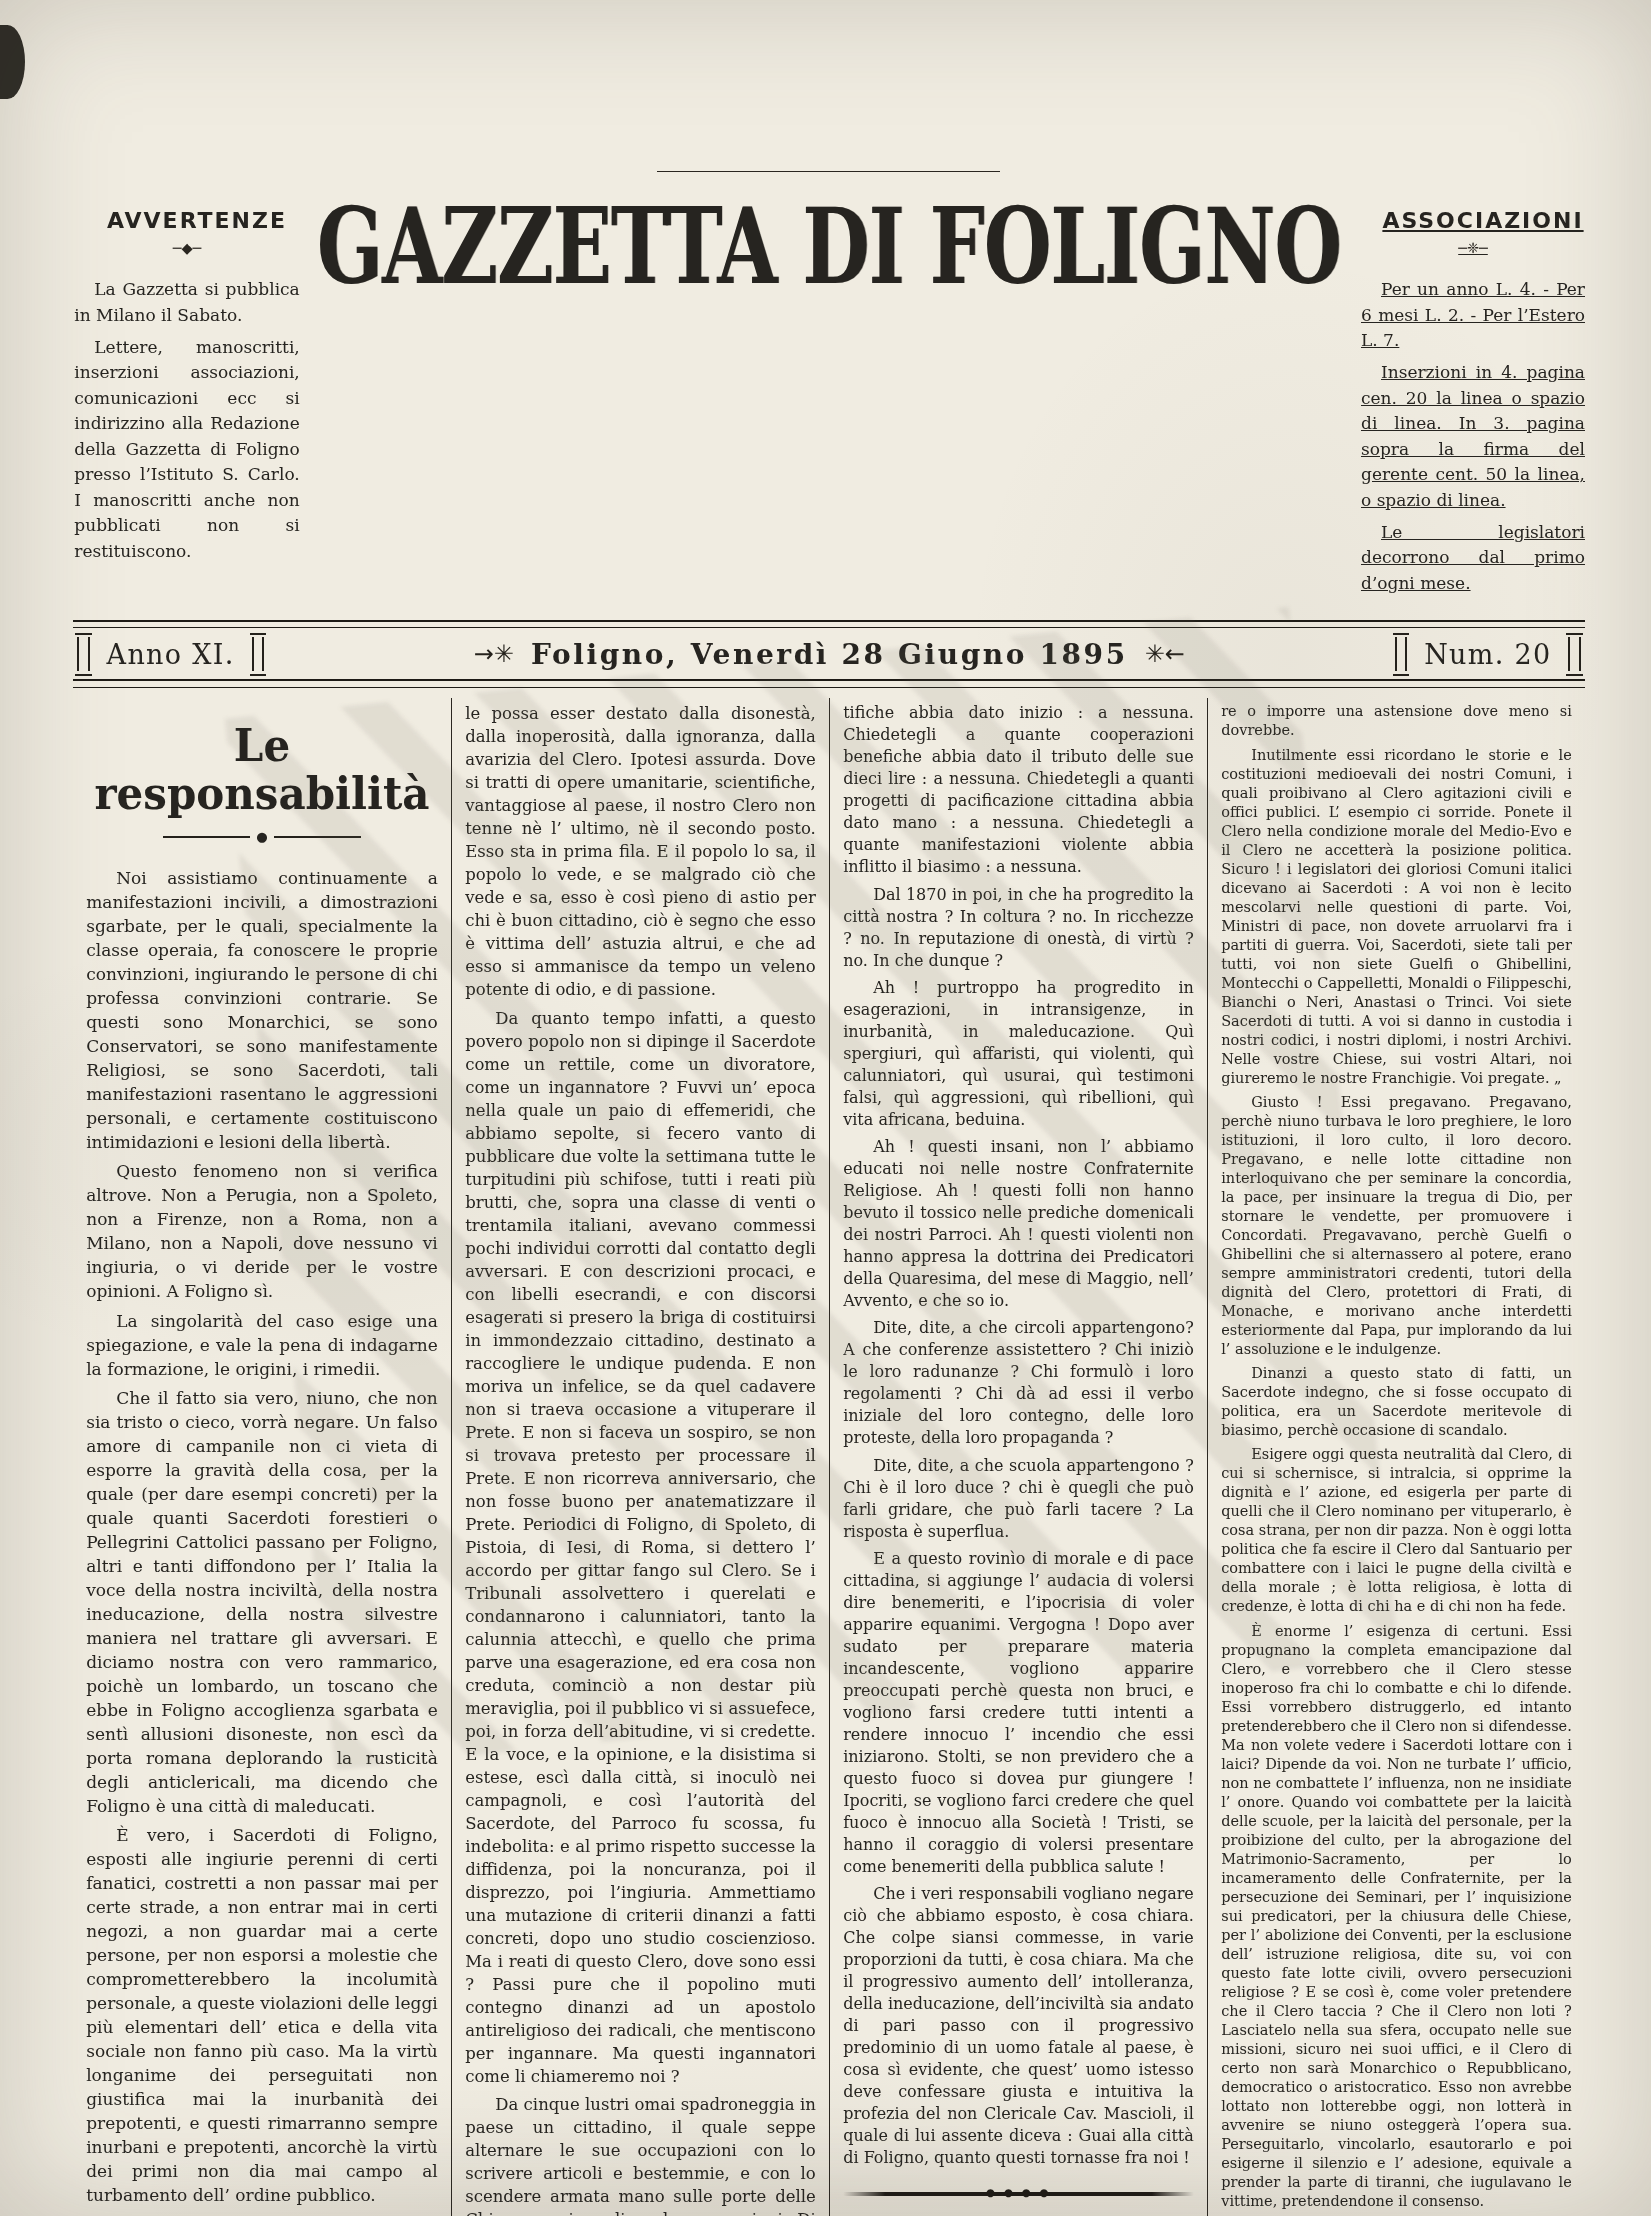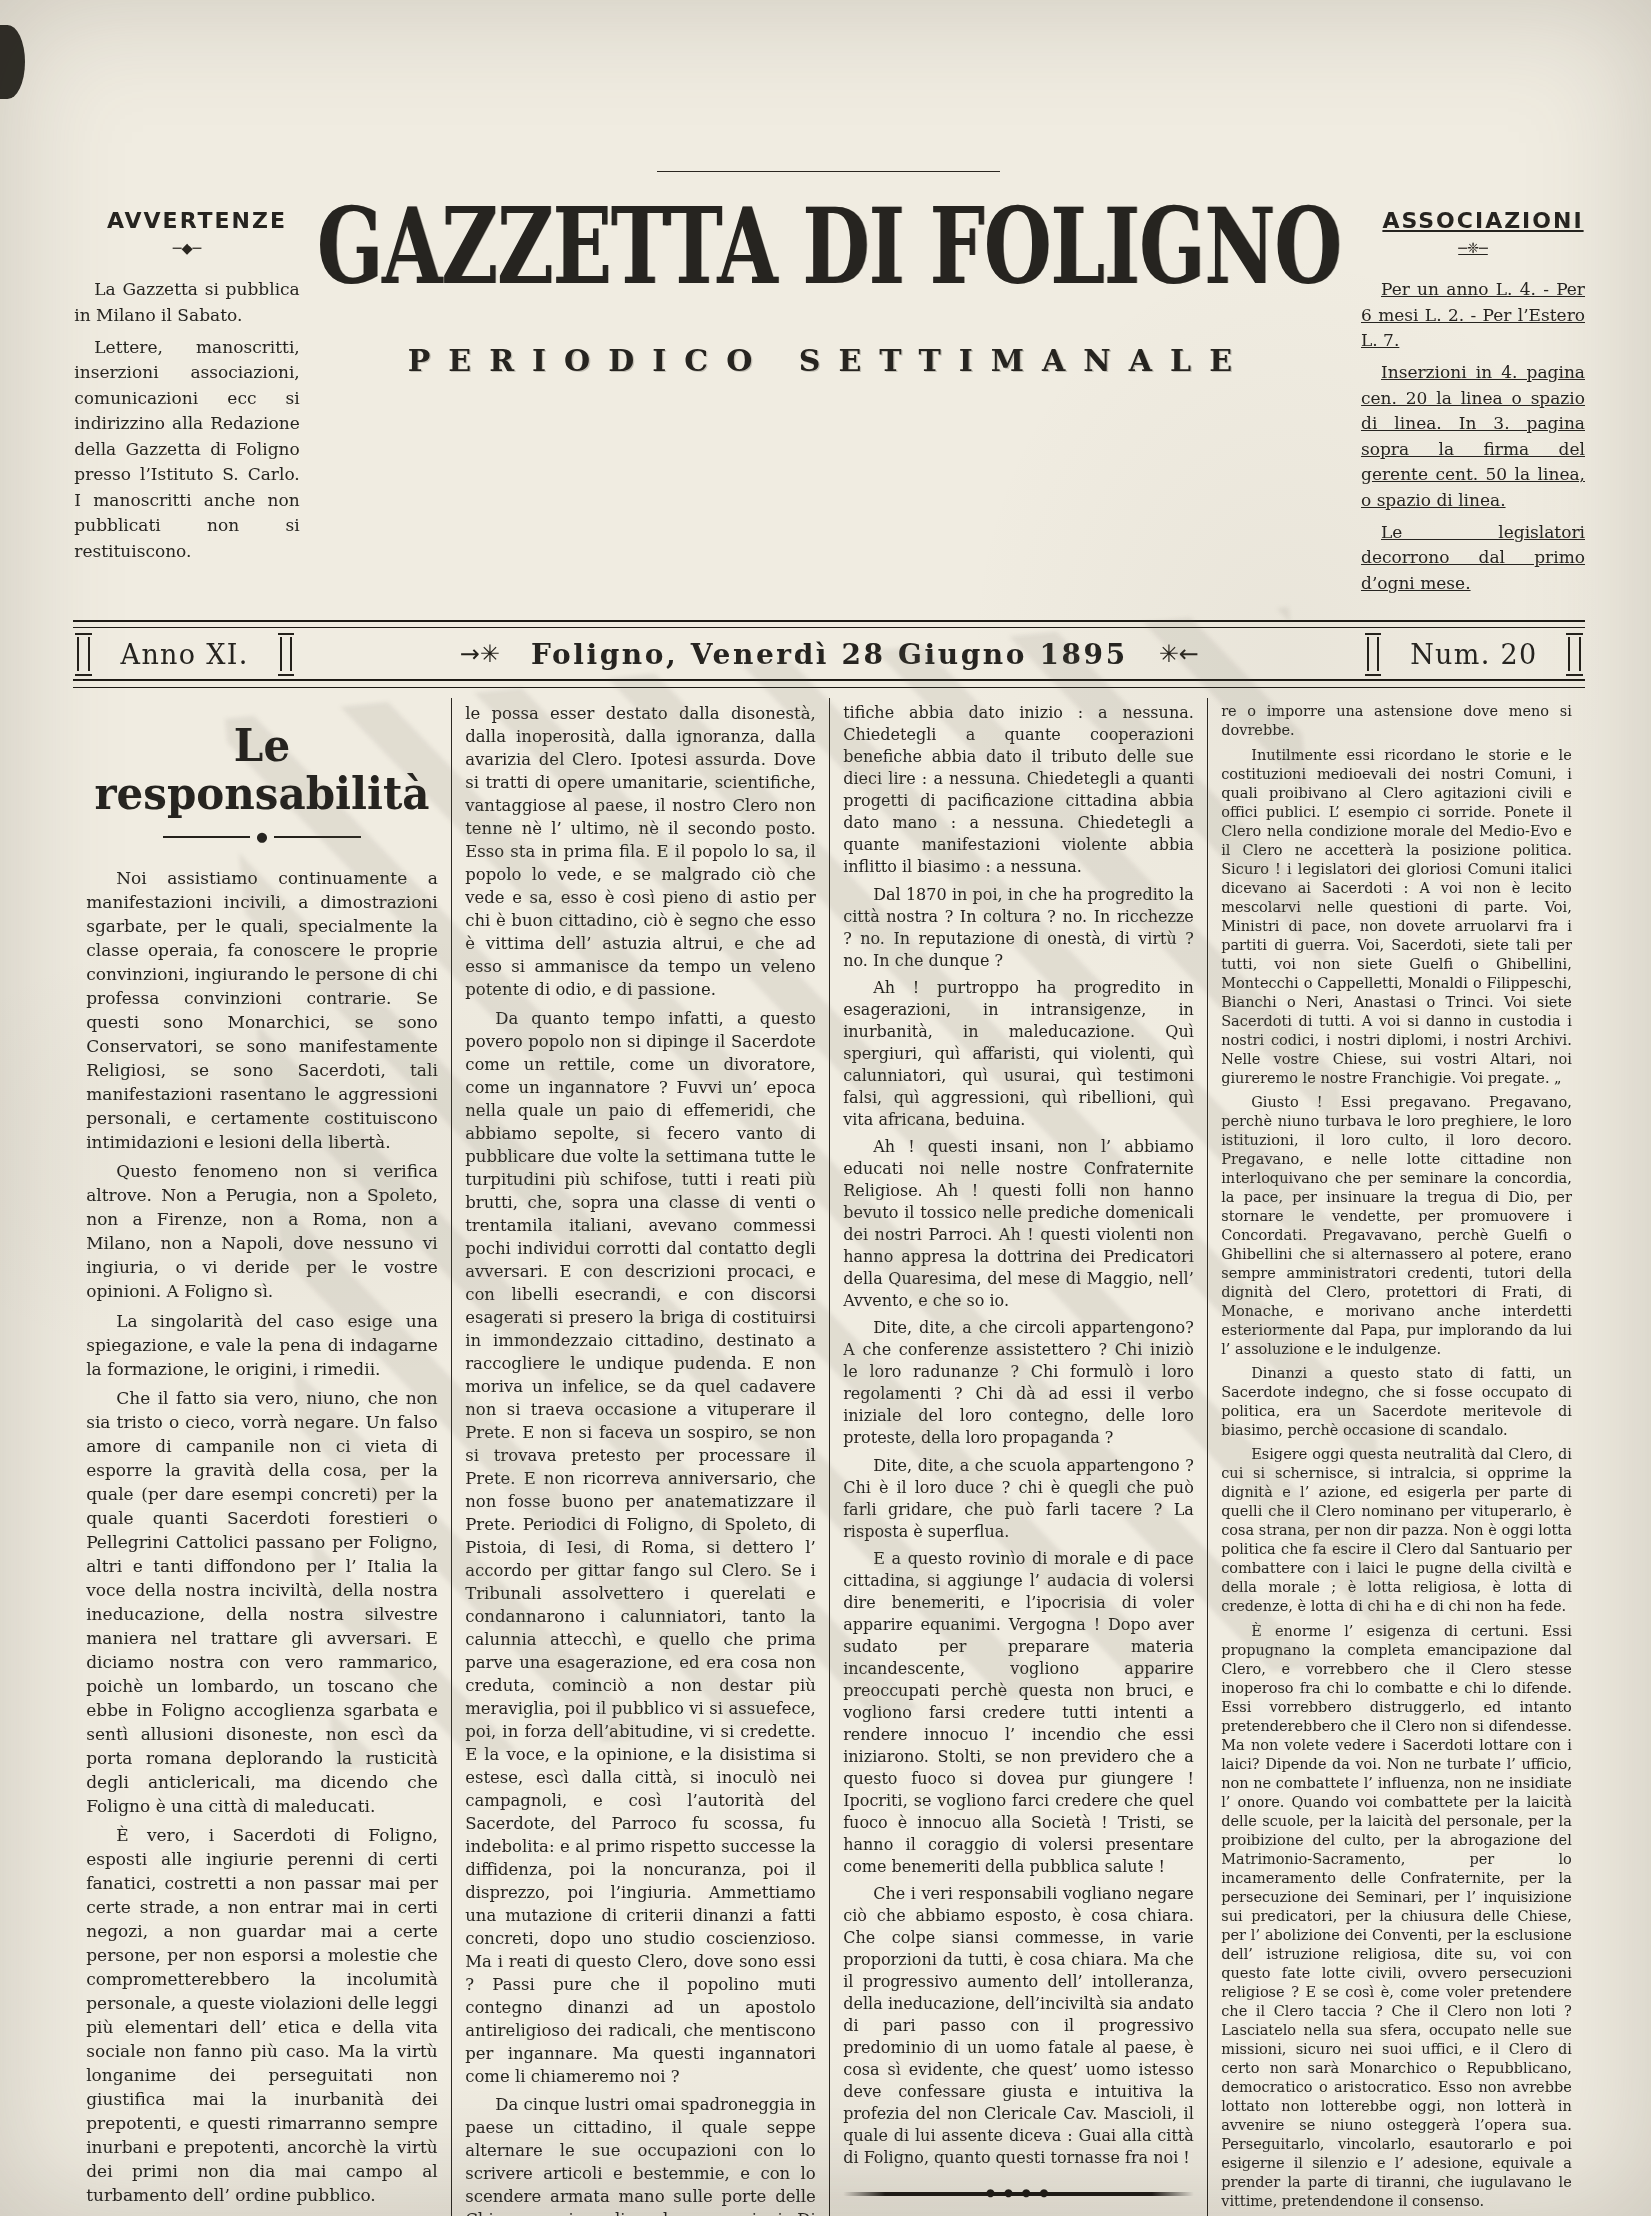--- a/index.html
+++ b/index.html
@@ -37,21 +37,21 @@
   .postal-rule{width:343px;border-top:1.3px solid #2a2620;margin:5.3px auto 1.3px;}
   .masthead-title{font-weight:bold;font-size:78px;letter-spacing:-1.3px;white-space:nowrap;
     transform:scaleY(1.34);transform-origin:50% 60%;margin:38px 0 0;line-height:1;
     text-shadow:0.7px 0.7px 0 rgba(30,26,20,.4);}
   .masthead-sub{margin-top:55px;font-size:30px;font-weight:bold;letter-spacing:18px;
     text-shadow:1.3px 1.3px 0 rgba(40,36,28,.22);}
   
   .rule-double{height:5.3px;border-top:2.6px solid #1e1b16;border-bottom:1.3px solid #1e1b16;}
   .rule-top{margin-top:17px;}
   .dateline{display:flex;align-items:center;justify-content:space-between;padding:9.2px 4px 8px;}
-  .dl-group{display:flex;align-items:center;gap:31px;}
+  .dl-group{display:flex;align-items:center;gap:17px;}
   .pillar{width:8.6px;height:34px;border-left:2px solid #24211b;border-right:2px solid #24211b;
     display:inline-block;position:relative;}
   .pillar::before,.pillar::after{content:"";position:absolute;left:-4px;right:-4px;height:2px;background:#24211b;}
   .pillar::before{top:-4.6px;} .pillar::after{bottom:-4.6px;}
   .anno,.num{font-size:27px;letter-spacing:1.3px;}
   .dl-date{font-size:28px;font-weight:bold;letter-spacing:2.6px;}
   .dl-orn{font-family:"DejaVu Sans","Liberation Sans",sans-serif;font-size:24px;color:#24211b;}
   
   .columns{display:flex;margin-top:10.6px;height:1658px;overflow:hidden;}
   .col{width:25%;box-sizing:border-box;padding:4px 13.2px 0;overflow:hidden;}
@@ -88,21 +88,20 @@
       <div class="box-ornament">─◆─</div>
       <div>
           <p>La Gazzetta si pubblica in Milano il Sabato.</p>
           <p>Lettere, manoscritti, inserzioni associazioni, comunicazioni ecc si indirizzino alla Redazione della Gazzetta di Foligno presso l’Istituto S. Carlo. I manoscritti anche non pubblicati non si restituiscono.</p>
         </div>
     </div>
 
     <div class="center">
       <div class="postal-rule"></div>
       <h1 class="masthead-title">GAZZETTA DI FOLIGNO</h1>
-      <div class="masthead-sub">PERIODICO SETTIMANALE</div>
     </div>
 
     <div class="side right">
       <p class="box-title">ASSOCIAZIONI</p>
       <div class="box-ornament">─❈─</div>
       <div>
           <p>Per un anno L. 4. - Per 6 mesi L. 2. - Per l’Estero L. 7.</p>
           <p>Inserzioni in 4. pagina cen. 20 la linea o spazio di linea. In 3. pagina sopra la firma del gerente cent. 50 la linea, o spazio di linea.</p>
           <p>Le legislatori decorrono dal primo d’ogni mese.</p>
         </div>

